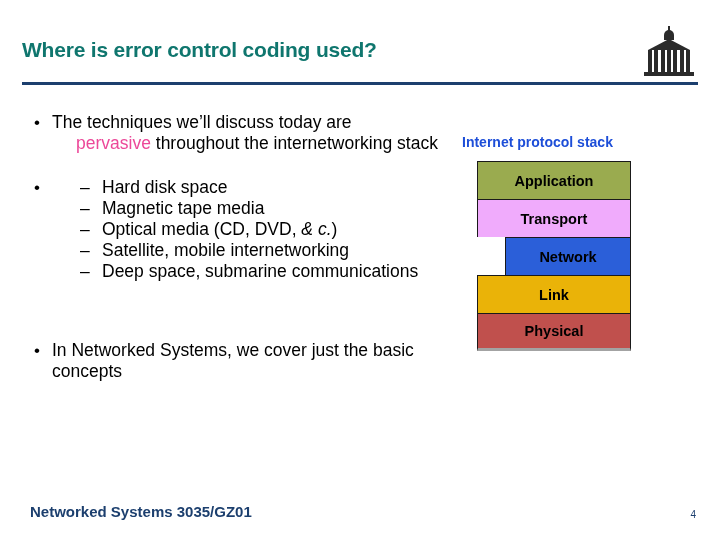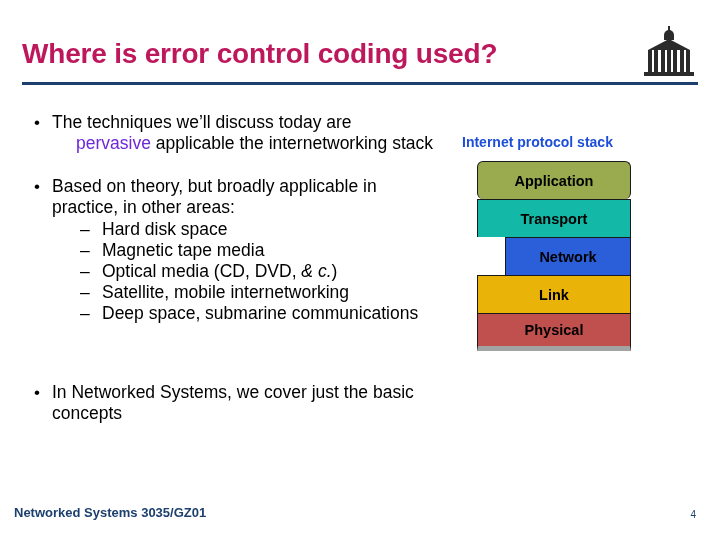--- a/index.html
+++ b/index.html
@@ -15,23 +15,23 @@
     overflow: hidden;
     position: relative;
   }
 
   
   #slide-title {
     position: absolute;
     left: 22px;
     top: 38px;
     width: 620px;
-    font-size: 28px;
-    font-weight: bold;
-    color: #be185d;
+    font-size: 21px;
+    font-weight: bold;
+    color: #0f766e;
     letter-spacing: -0.2px;
   }
   #title-rule {
     position: absolute;
     left: 22px;
     top: 82px;
     width: 676px;
     height: 3px;
     background: #1c3f6e;
   }
@@ -126,21 +126,21 @@
     position: relative;
     padding-left: 22px;
     margin-bottom: 0px;
   }
   .sub-item > .marker {
     position: absolute;
     left: 0;
     top: 0;
     font-size: 17.5px;
   }
-  .hl-red { color: #6d28d9; margin-left: 24px; }
+  .hl-red { color: #ec4899; margin-left: 24px; }
   .ital { font-style: italic; }
 
   
   #stack-caption {
     position: absolute;
     left: 462px;
     top: 134px;
     width: 190px;
     text-align: left;
     font-size: 14px;
@@ -159,29 +159,29 @@
     border-bottom: none;
     display: flex;
     align-items: center;
     justify-content: center;
     font-size: 14.5px;
     font-weight: bold;
     color: #000000;
     box-sizing: border-box;
   }
   .layer:last-child {
-    border-bottom: 5px solid #a3a3a3;
+    border-bottom: 3px solid #a3a3a3;
   }
 
   
   #footer-text {
     position: absolute;
-    left: 14px;
+    left: 30px;
     bottom: 20px;
-    font-size: 13px;
+    font-size: 15px;
     font-weight: bold;
     color: #1c3f6e;
   }
   #page-number {
     position: absolute;
     right: 24px;
     bottom: 20px;
     font-size: 10px;
     color: #1c3f6e;
   }
@@ -205,28 +205,27 @@
       <i></i>
       <i></i>
   </div>
   <div class="base"></div>
 </div>
 
 <div id="body-text">
 
   <div class="bullet">
     <span class="marker">•</span>
-    <span><span>The techniques we’ll discuss today are </span><span class="hl-red">pervasive</span><span> applicable the internetworking stack</span></span>
+    <span><span>The techniques we’ll discuss today are </span><span class="hl-red">pervasive</span><span> throughout the internetworking stack</span></span>
   </div>
 
   <div class="para-gap"></div>
 
   <div class="bullet">
     <span class="marker">•</span>
-    <span>Based on theory, but broadly applicable in practice, in other areas:</span>
     <div class="sub-list">
       <div class="sub-item">
         <span class="marker">–</span>
         <span>Hard disk space</span>
       </div>
       <div class="sub-item">
         <span class="marker">–</span>
         <span>Magnetic tape media</span>
       </div>
       <div class="sub-item">
@@ -248,24 +247,24 @@
 
   <div class="bullet">
     <span class="marker">•</span>
     <span>In Networked Systems, we cover just the basic concepts</span>
   </div>
 
 </div>
 
 <div id="stack-caption">Internet protocol stack</div>
 <div id="stack">
-  <div class="layer" style="background: rgb(154, 171, 79); border-radius: 6px;">
+  <div class="layer" style="background: rgb(154, 171, 79);">
     <span>Application</span>
   </div>
-  <div class="layer" style="background: #14b8a6;">
+  <div class="layer" style="background: #f0abfc;">
     <span>Transport</span>
   </div>
   <div class="layer" style="background: rgb(43, 95, 217); margin-left: 28px;">
     <span>Network</span>
   </div>
   <div class="layer" style="background: #eab308;">
     <span>Link</span>
   </div>
   <div class="layer" style="background: rgb(192, 80, 77);">
     <span>Physical</span>

